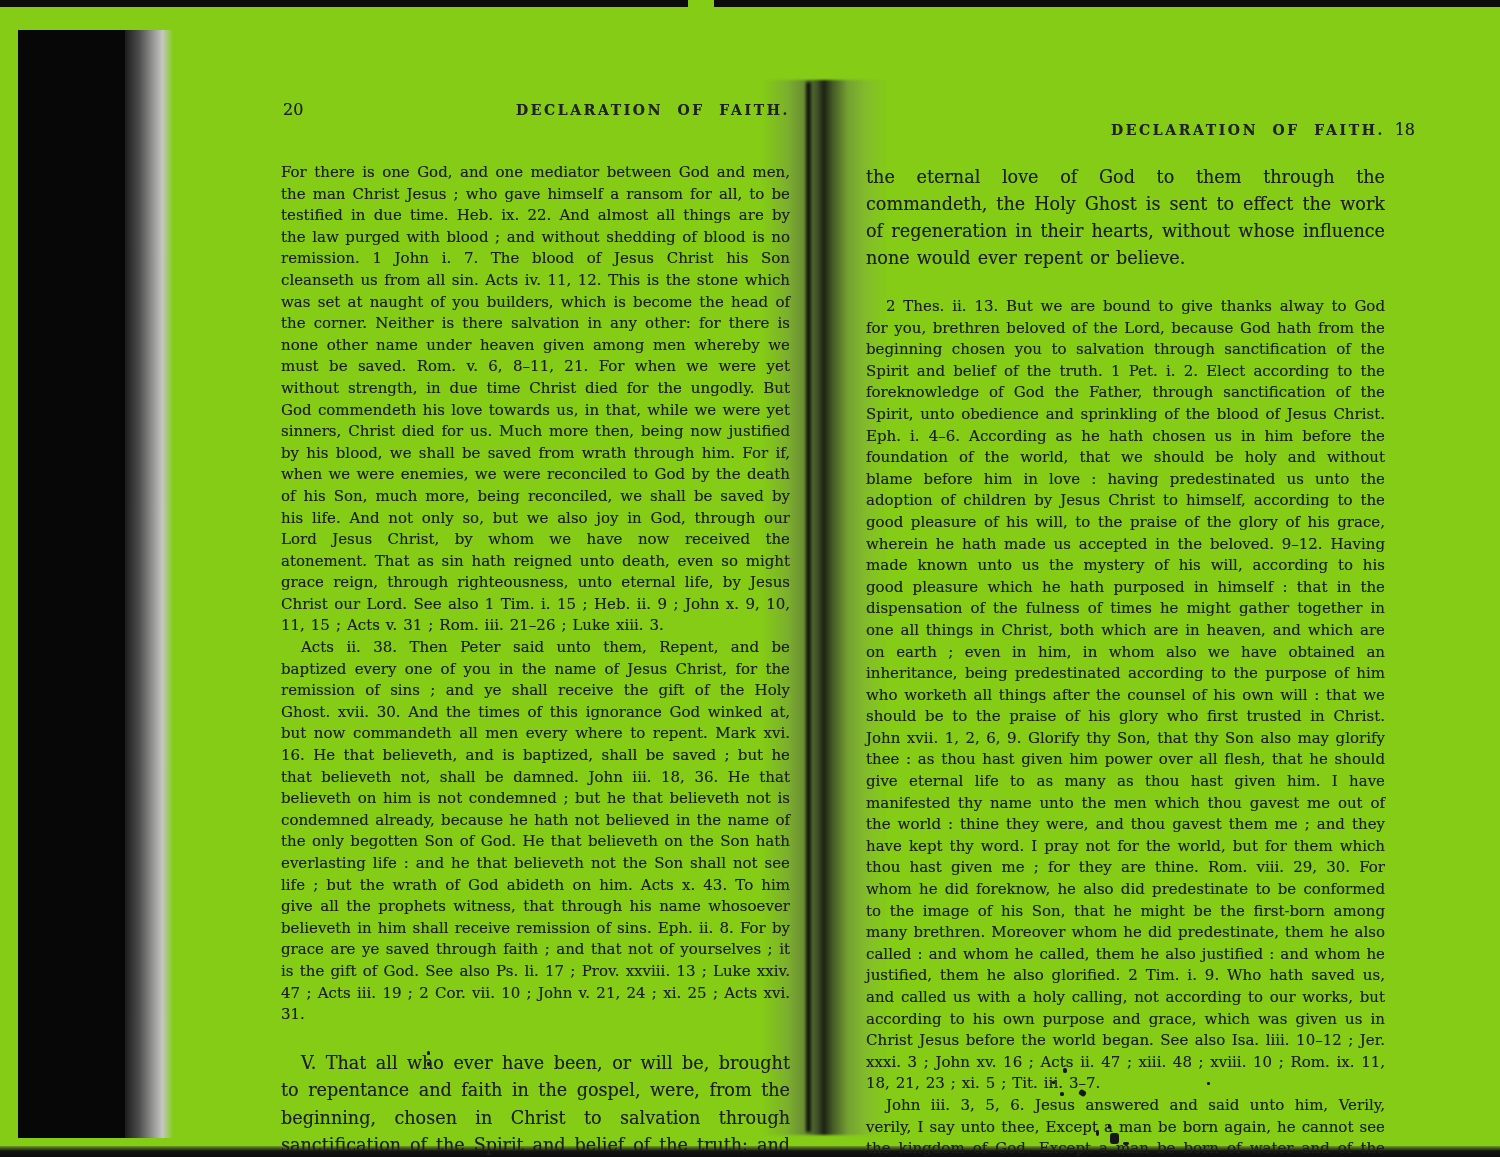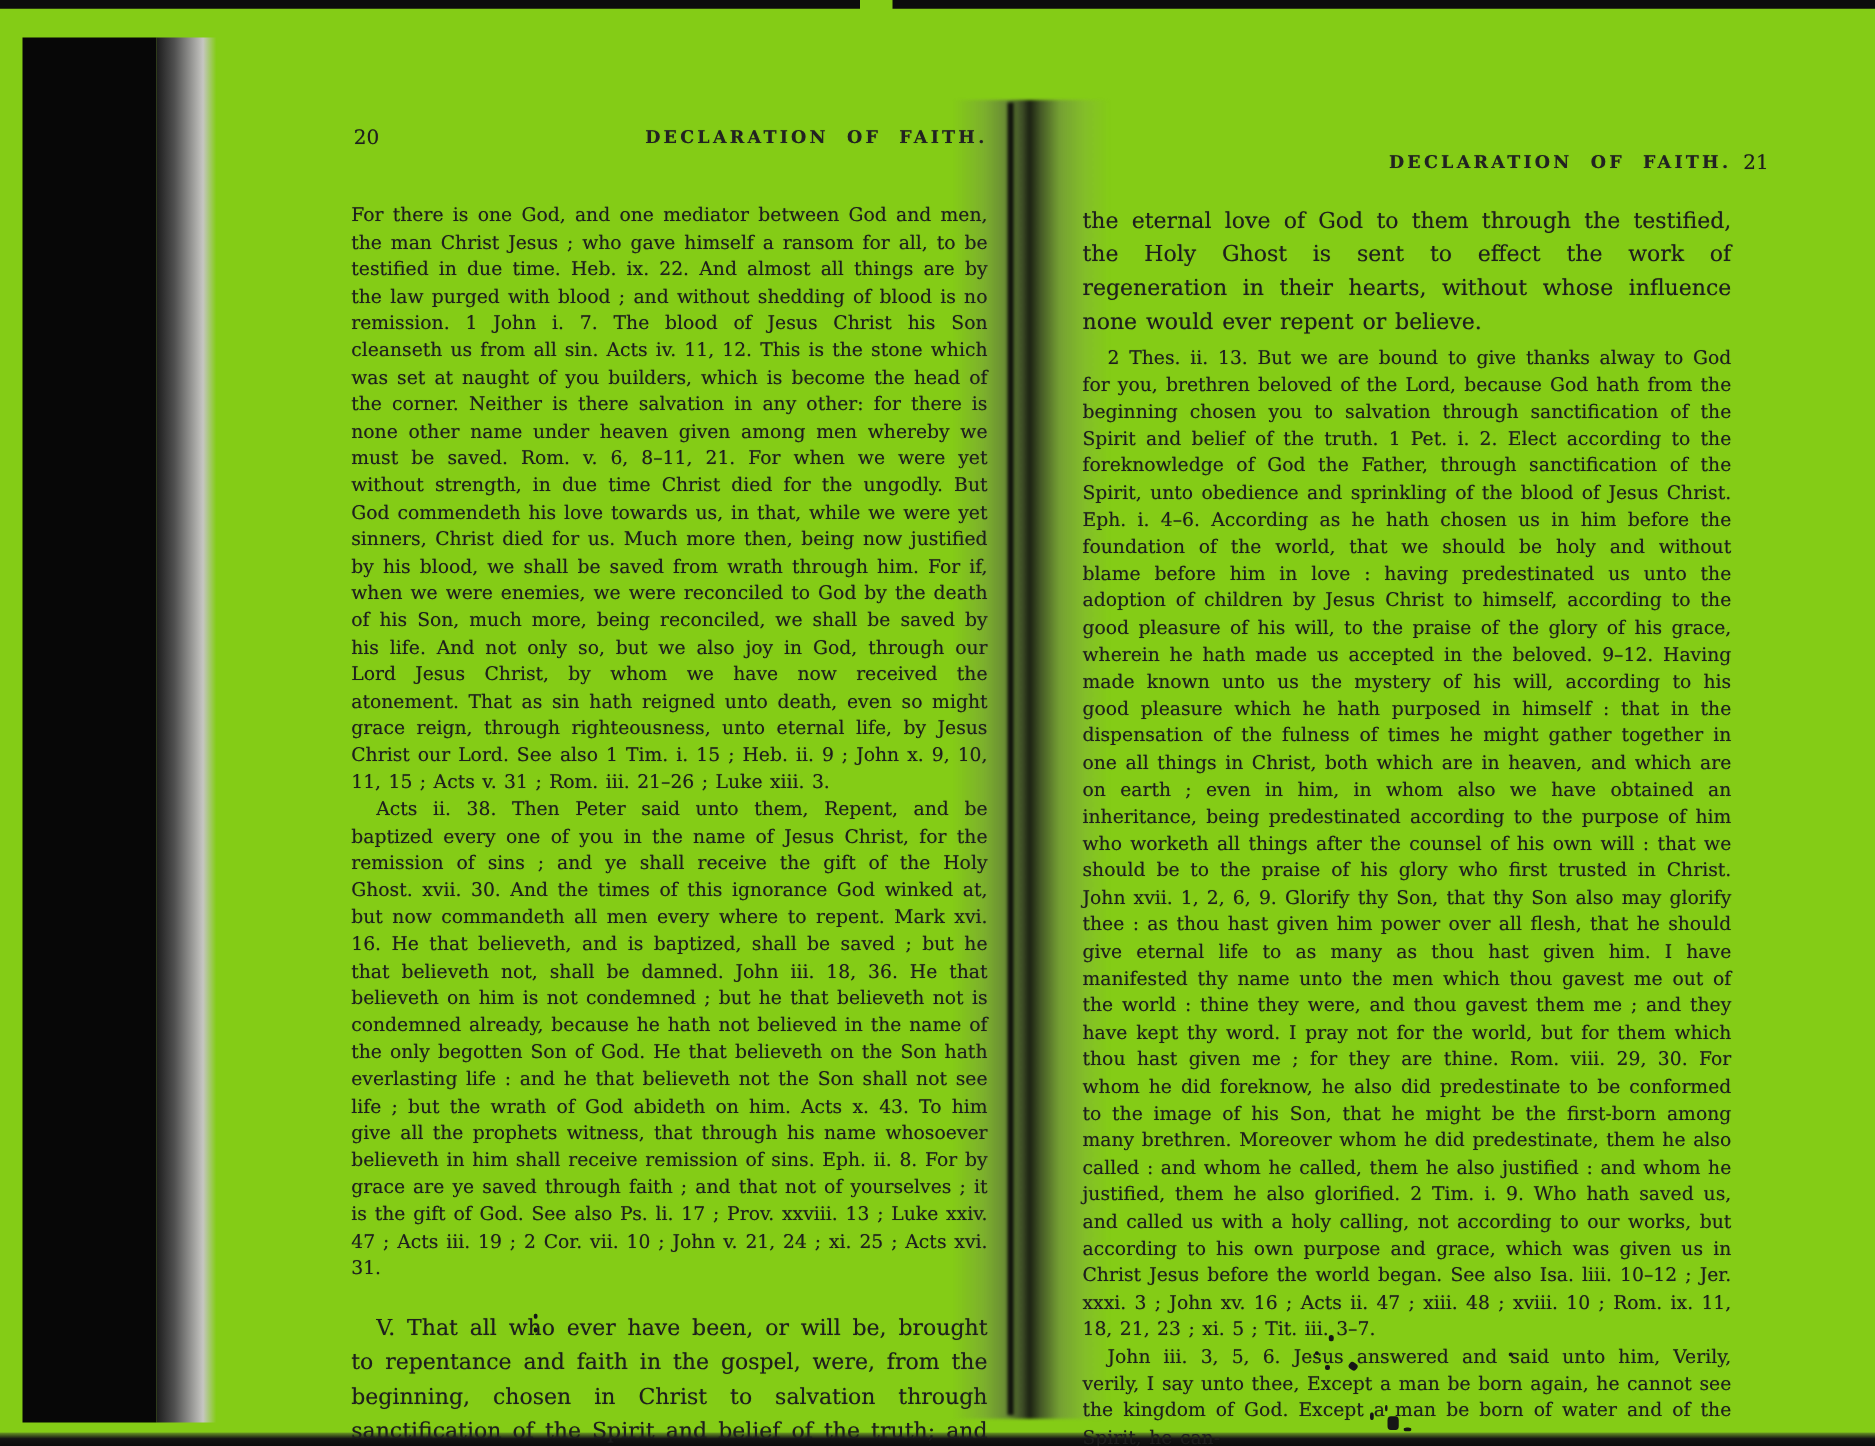--- a/index.html
+++ b/index.html
@@ -45,21 +45,21 @@
   .title{position:absolute; left:0; right:0; text-align:right; top:2px;
     font-size:14px; font-weight:700; letter-spacing:2.6px; word-spacing:7px; color:#222;}
   #page-right .title{top:4px;}
   p.body{margin:0; text-align:justify; hyphens:none;}
   .body-sm{font-size:15px; line-height:21.6px; word-spacing:1.2px;}
   .body-lg{font-size:17.6px; line-height:27px; word-spacing:1.5px;}
   .ind{text-indent:20px;}
   #para-left-1{margin-top:38px;}
   #para-left-3{margin-top:24px; line-height:27.5px;}
   #para-right-1{margin-top:22px;}
-  #para-right-2{margin-top:4px;}
+  #para-right-2{margin-top:24px;}
 </style>
 </head>
 <body>
 
 <div id="stage">
 
   <div class="bar-top seg1"></div>
   <div class="bar-top seg2"></div>
   <div class="edge-black"></div>
   <div class="edge-fade"></div>
@@ -73,23 +73,23 @@
       <span class="title">DECLARATION OF FAITH.</span>
     </div>
     <p class="body body-sm" id="para-left-1">For there is one God, and one mediator between God and men, the man Christ Jesus ; who gave himself a ransom for all, to be testified in due time. Heb. ix. 22. And almost all things are by the law purged with blood ; and without shedding of blood is no remission. 1 John i. 7. The blood of Jesus Christ his Son cleanseth us from all sin. Acts iv. 11, 12. This is the stone which was set at naught of you builders, which is become the head of the corner. Neither is there salvation in any other: for there is none other name under heaven given among men whereby we must be saved. Rom. v. 6, 8–11, 21. For when we were yet without strength, in due time Christ died for the ungodly. But God commendeth his love towards us, in that, while we were yet sinners, Christ died for us. Much more then, being now justified by his blood, we shall be saved from wrath through him. For if, when we were enemies, we were reconciled to God by the death of his Son, much more, being reconciled, we shall be saved by his life. And not only so, but we also joy in God, through our Lord Jesus Christ, by whom we have now received the atonement. That as sin hath reigned unto death, even so might grace reign, through righteousness, unto eternal life, by Jesus Christ our Lord. See also 1 Tim. i. 15 ; Heb. ii. 9 ; John x. 9, 10, 11, 15 ; Acts v. 31 ; Rom. iii. 21–26 ; Luke xiii. 3.</p>
     <p class="body body-sm ind" id="para-left-2">Acts ii. 38. Then Peter said unto them, Repent, and be baptized every one of you in the name of Jesus Christ, for the remission of sins ; and ye shall receive the gift of the Holy Ghost. xvii. 30. And the times of this ignorance God winked at, but now commandeth all men every where to repent. Mark xvi. 16. He that believeth, and is baptized, shall be saved ; but he that believeth not, shall be damned. John iii. 18, 36. He that believeth on him is not condemned ; but he that believeth not is condemned already, because he hath not believed in the name of the only begotten Son of God. He that believeth on the Son hath everlasting life : and he that believeth not the Son shall not see life ; but the wrath of God abideth on him. Acts x. 43. To him give all the prophets witness, that through his name whosoever believeth in him shall receive remission of sins. Eph. ii. 8. For by grace are ye saved through faith ; and that not of yourselves ; it is the gift of God. See also Ps. li. 17 ; Prov. xxviii. 13 ; Luke xxiv. 47 ; Acts iii. 19 ; 2 Cor. vii. 10 ; John v. 21, 24 ; xi. 25 ; Acts xvi. 31.</p>
     <p class="body body-lg ind" id="para-left-3">V. That all who ever have been, or will be, brought to repentance and faith in the gospel, were, from the beginning, chosen in Christ to salvation through sanctification of the Spirit and belief of the truth; and that, in consequence of</p>
   </div>
 
   <div class="page" id="page-right">
     <div class="runhead">
       <span class="title">DECLARATION OF FAITH.</span>
-      <span class="pageno right">21</span>
+      <span class="pageno right">18</span>
     </div>
-    <p class="body body-lg" id="para-right-1">the eternal love of God to them through the testified, the Holy Ghost is sent to effect the work of regeneration in their hearts, without whose influence none would ever repent or believe.</p>
+    <p class="body body-lg" id="para-right-1">the eternal love of God to them through the commandeth, the Holy Ghost is sent to effect the work of regeneration in their hearts, without whose influence none would ever repent or believe.</p>
     <p class="body body-sm ind" id="para-right-2">2 Thes. ii. 13. But we are bound to give thanks alway to God for you, brethren beloved of the Lord, because God hath from the beginning chosen you to salvation through sanctification of the Spirit and belief of the truth. 1 Pet. i. 2. Elect according to the foreknowledge of God the Father, through sanctification of the Spirit, unto obedience and sprinkling of the blood of Jesus Christ. Eph. i. 4–6. According as he hath chosen us in him before the foundation of the world, that we should be holy and without blame before him in love : having predestinated us unto the adoption of children by Jesus Christ to himself, according to the good pleasure of his will, to the praise of the glory of his grace, wherein he hath made us accepted in the beloved. 9–12. Having made known unto us the mystery of his will, according to his good pleasure which he hath purposed in himself : that in the dispensation of the fulness of times he might gather together in one all things in Christ, both which are in heaven, and which are on earth ; even in him, in whom also we have obtained an inheritance, being predestinated according to the purpose of him who worketh all things after the counsel of his own will : that we should be to the praise of his glory who first trusted in Christ. John xvii. 1, 2, 6, 9. Glorify thy Son, that thy Son also may glorify thee : as thou hast given him power over all flesh, that he should give eternal life to as many as thou hast given him. I have manifested thy name unto the men which thou gavest me out of the world : thine they were, and thou gavest them me ; and they have kept thy word. I pray not for the world, but for them which thou hast given me ; for they are thine. Rom. viii. 29, 30. For whom he did foreknow, he also did predestinate to be conformed to the image of his Son, that he might be the first-born among many brethren. Moreover whom he did predestinate, them he also called : and whom he called, them he also justified : and whom he justified, them he also glorified. 2 Tim. i. 9. Who hath saved us, and called us with a holy calling, not according to our works, but according to his own purpose and grace, which was given us in Christ Jesus before the world began. See also Isa. liii. 10–12 ; Jer. xxxi. 3 ; John xv. 16 ; Acts ii. 47 ; xiii. 48 ; xviii. 10 ; Rom. ix. 11, 18, 21, 23 ; xi. 5 ; Tit. iii. 3–7.</p>
     <p class="body body-sm ind" id="para-right-3">John iii. 3, 5, 6. Jesus answered and said unto him, Verily, verily, I say unto thee, Except a man be born again, he cannot see the kingdom of God. Except a man be born of water and of the Spirit, he can-</p>
   </div>
 
   <div class="speck" style="left:427px; top:1051px; width:3px; height:4px;"></div>
   <div class="speck" style="left:427px; top:1062px; width:3px; height:4px;"></div>
   <div class="speck" style="left:1063px; top:1068px; width:4px; height:5px;"></div>
   <div class="speck" style="left:1052px; top:1081px; width:3px; height:3px;"></div>
   <div class="speck" style="left:1060px; top:1092px; width:4px; height:4px;"></div>
   <div class="speck" style="left:1079px; top:1090px; width:7px; height:6px; transform:rotate(35deg);"></div>

